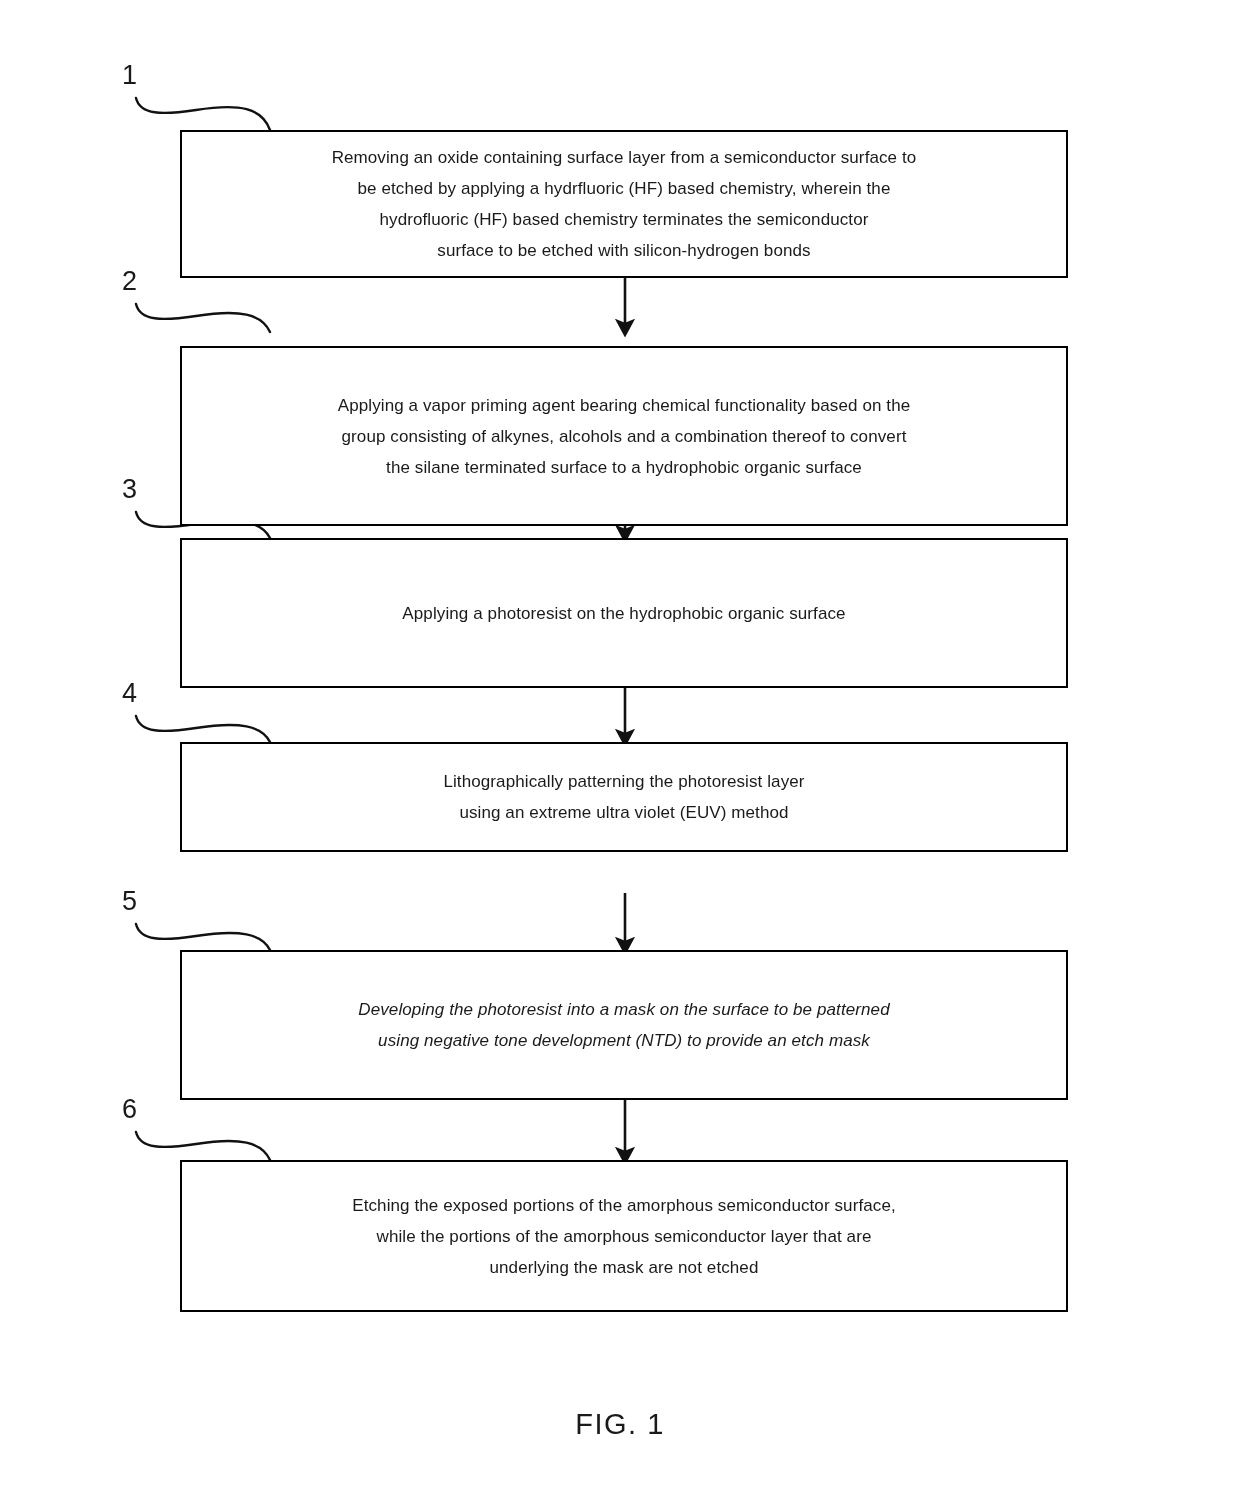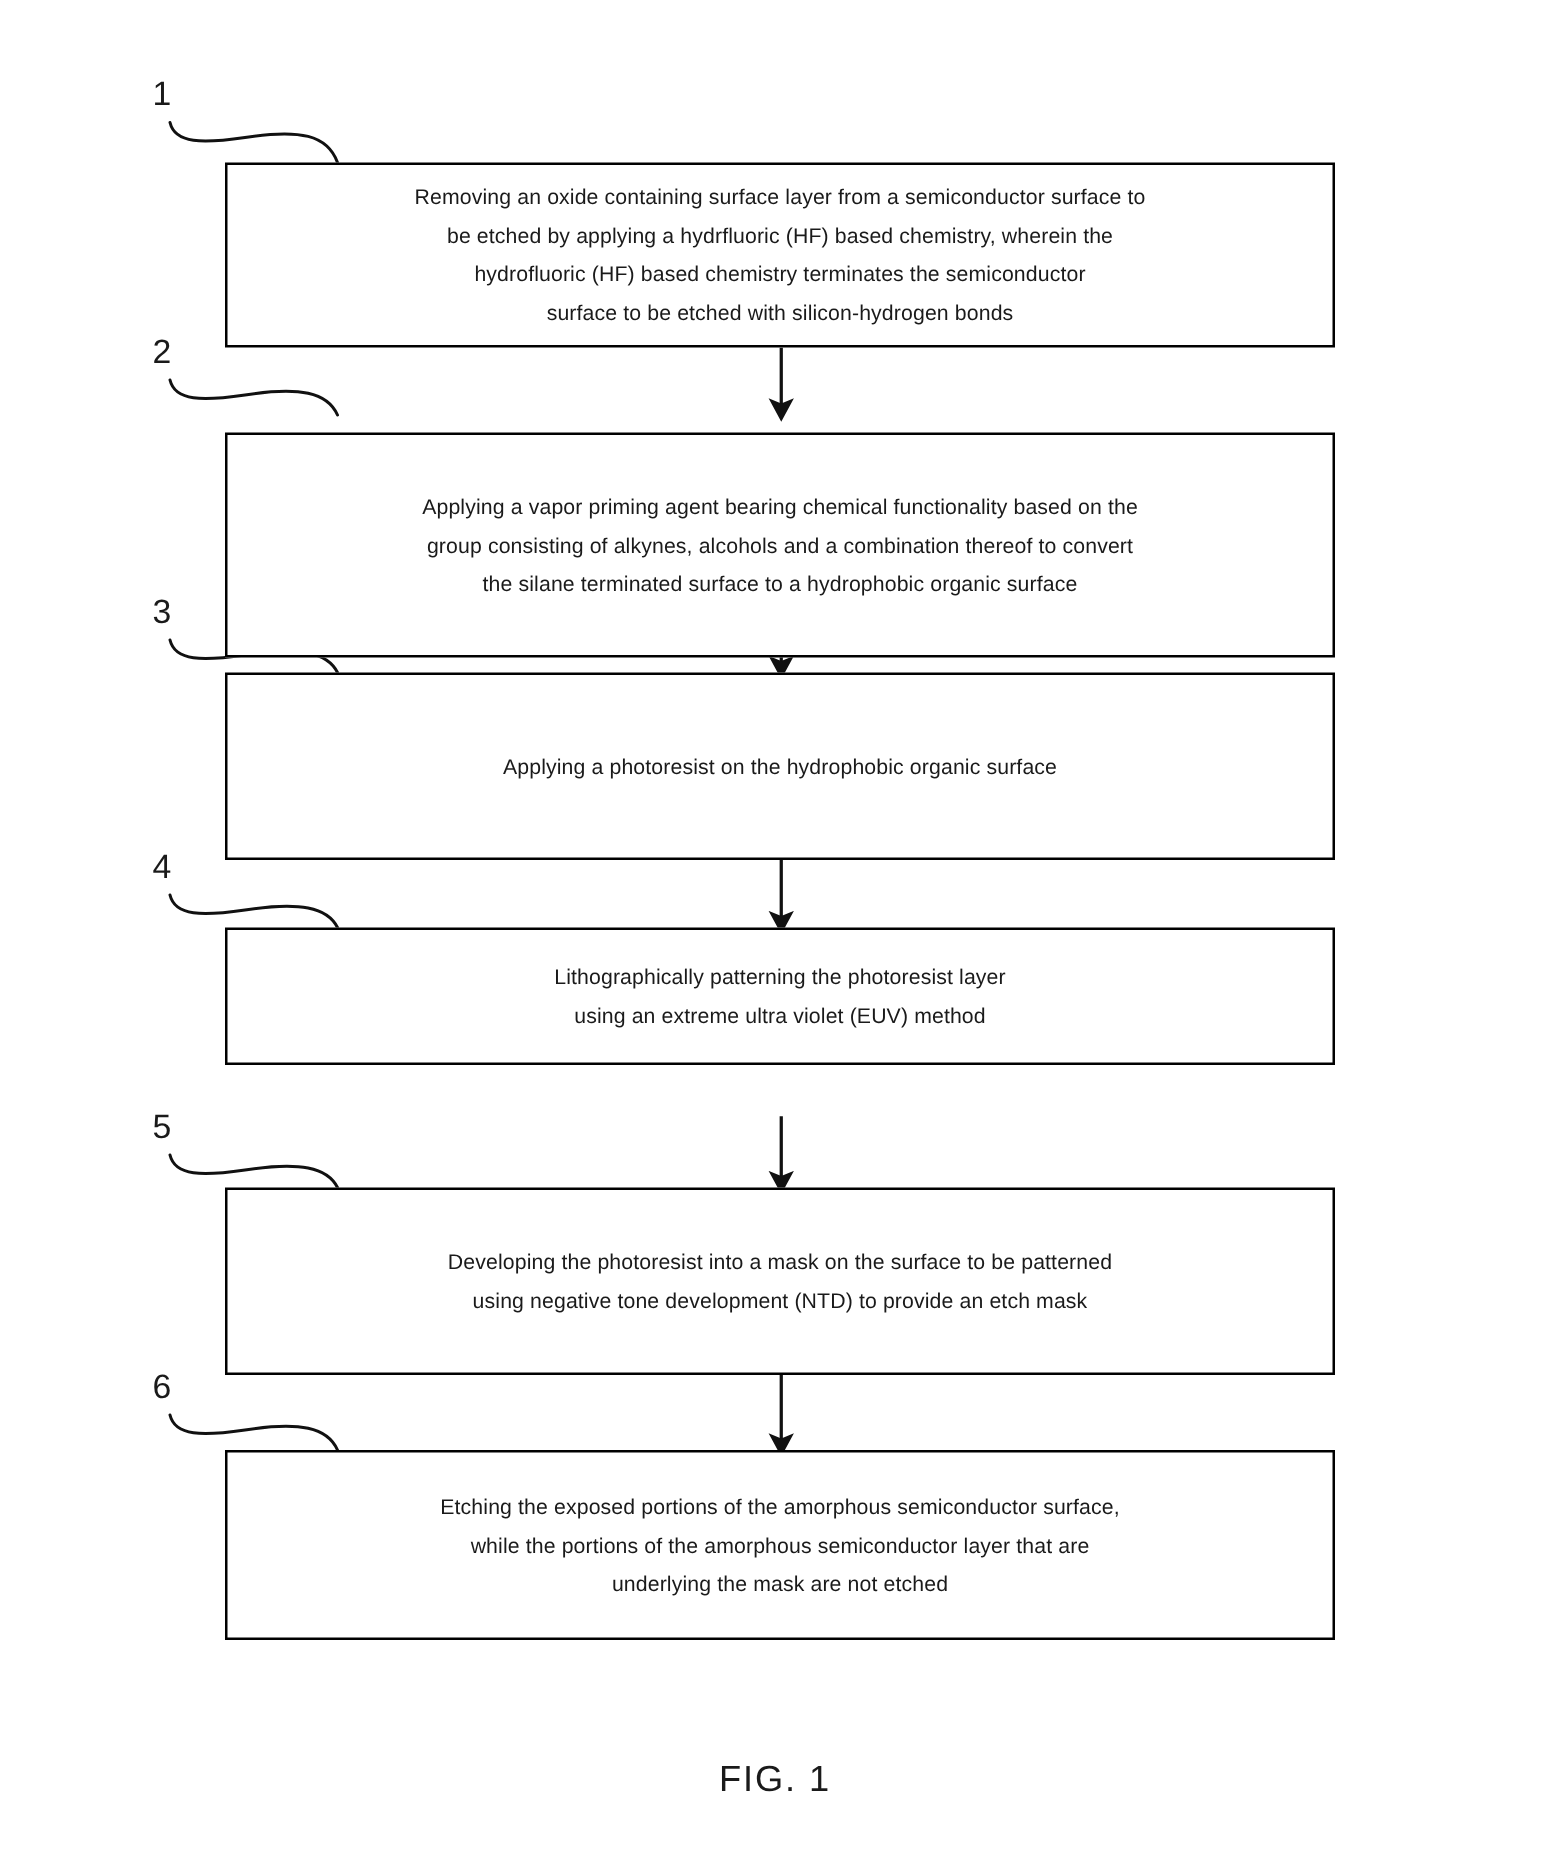--- a/index.html
+++ b/index.html
@@ -43,21 +43,21 @@
     color: #1a1a1a;
     padding: 0 22px;
     white-space: pre-line;
     letter-spacing: 0.1px;
   }
 
   #box-1 { top: 130px;  height: 148px; }
   #box-2 { top: 332px;  height: 180px; margin-top: 14px; }
   #box-3 { top: 538px;  height: 150px; }
   #box-4 { top: 742px;  height: 110px; }
-  #box-5 { top: 950px;  height: 150px; }
+  #box-5 { top: 950px;  height: 150px; font-style: italic; }
   #box-6 { top: 1160px; height: 152px; }
 
   
   .ref-label {
     position: absolute;
     font-size: 27px;
     line-height: 27px;
     color: #1a1a1a;
     font-family: "Liberation Sans", sans-serif;
   }

